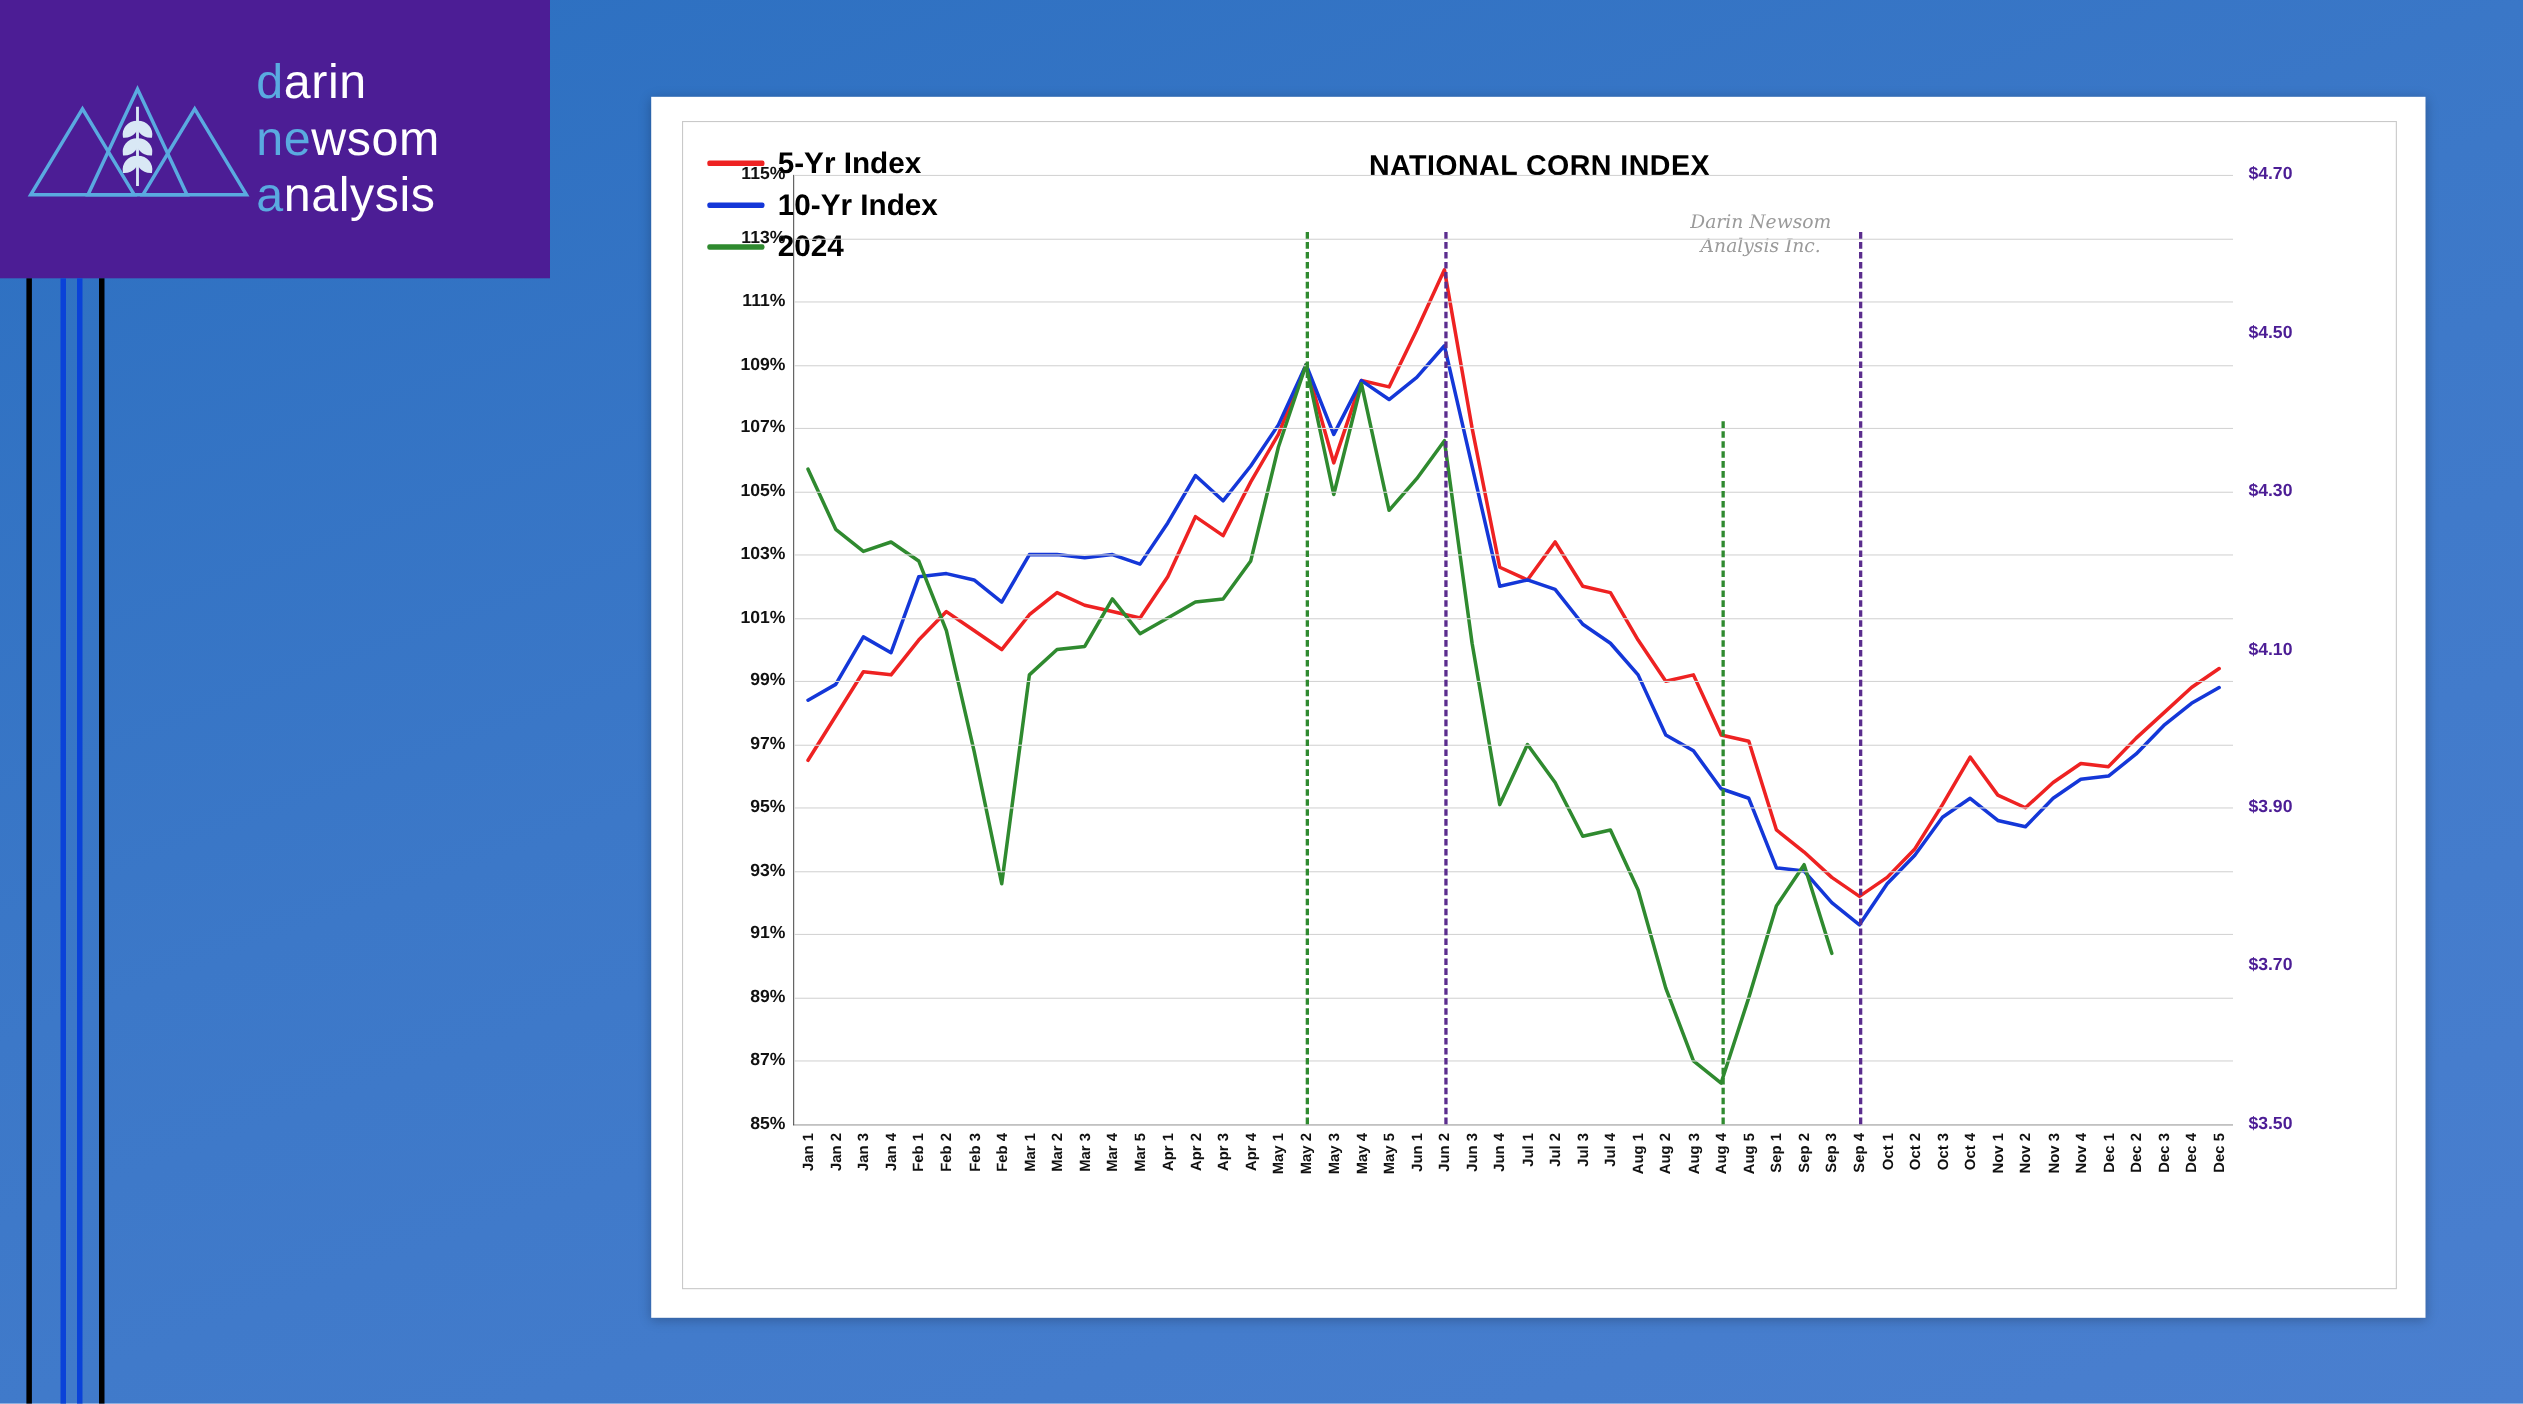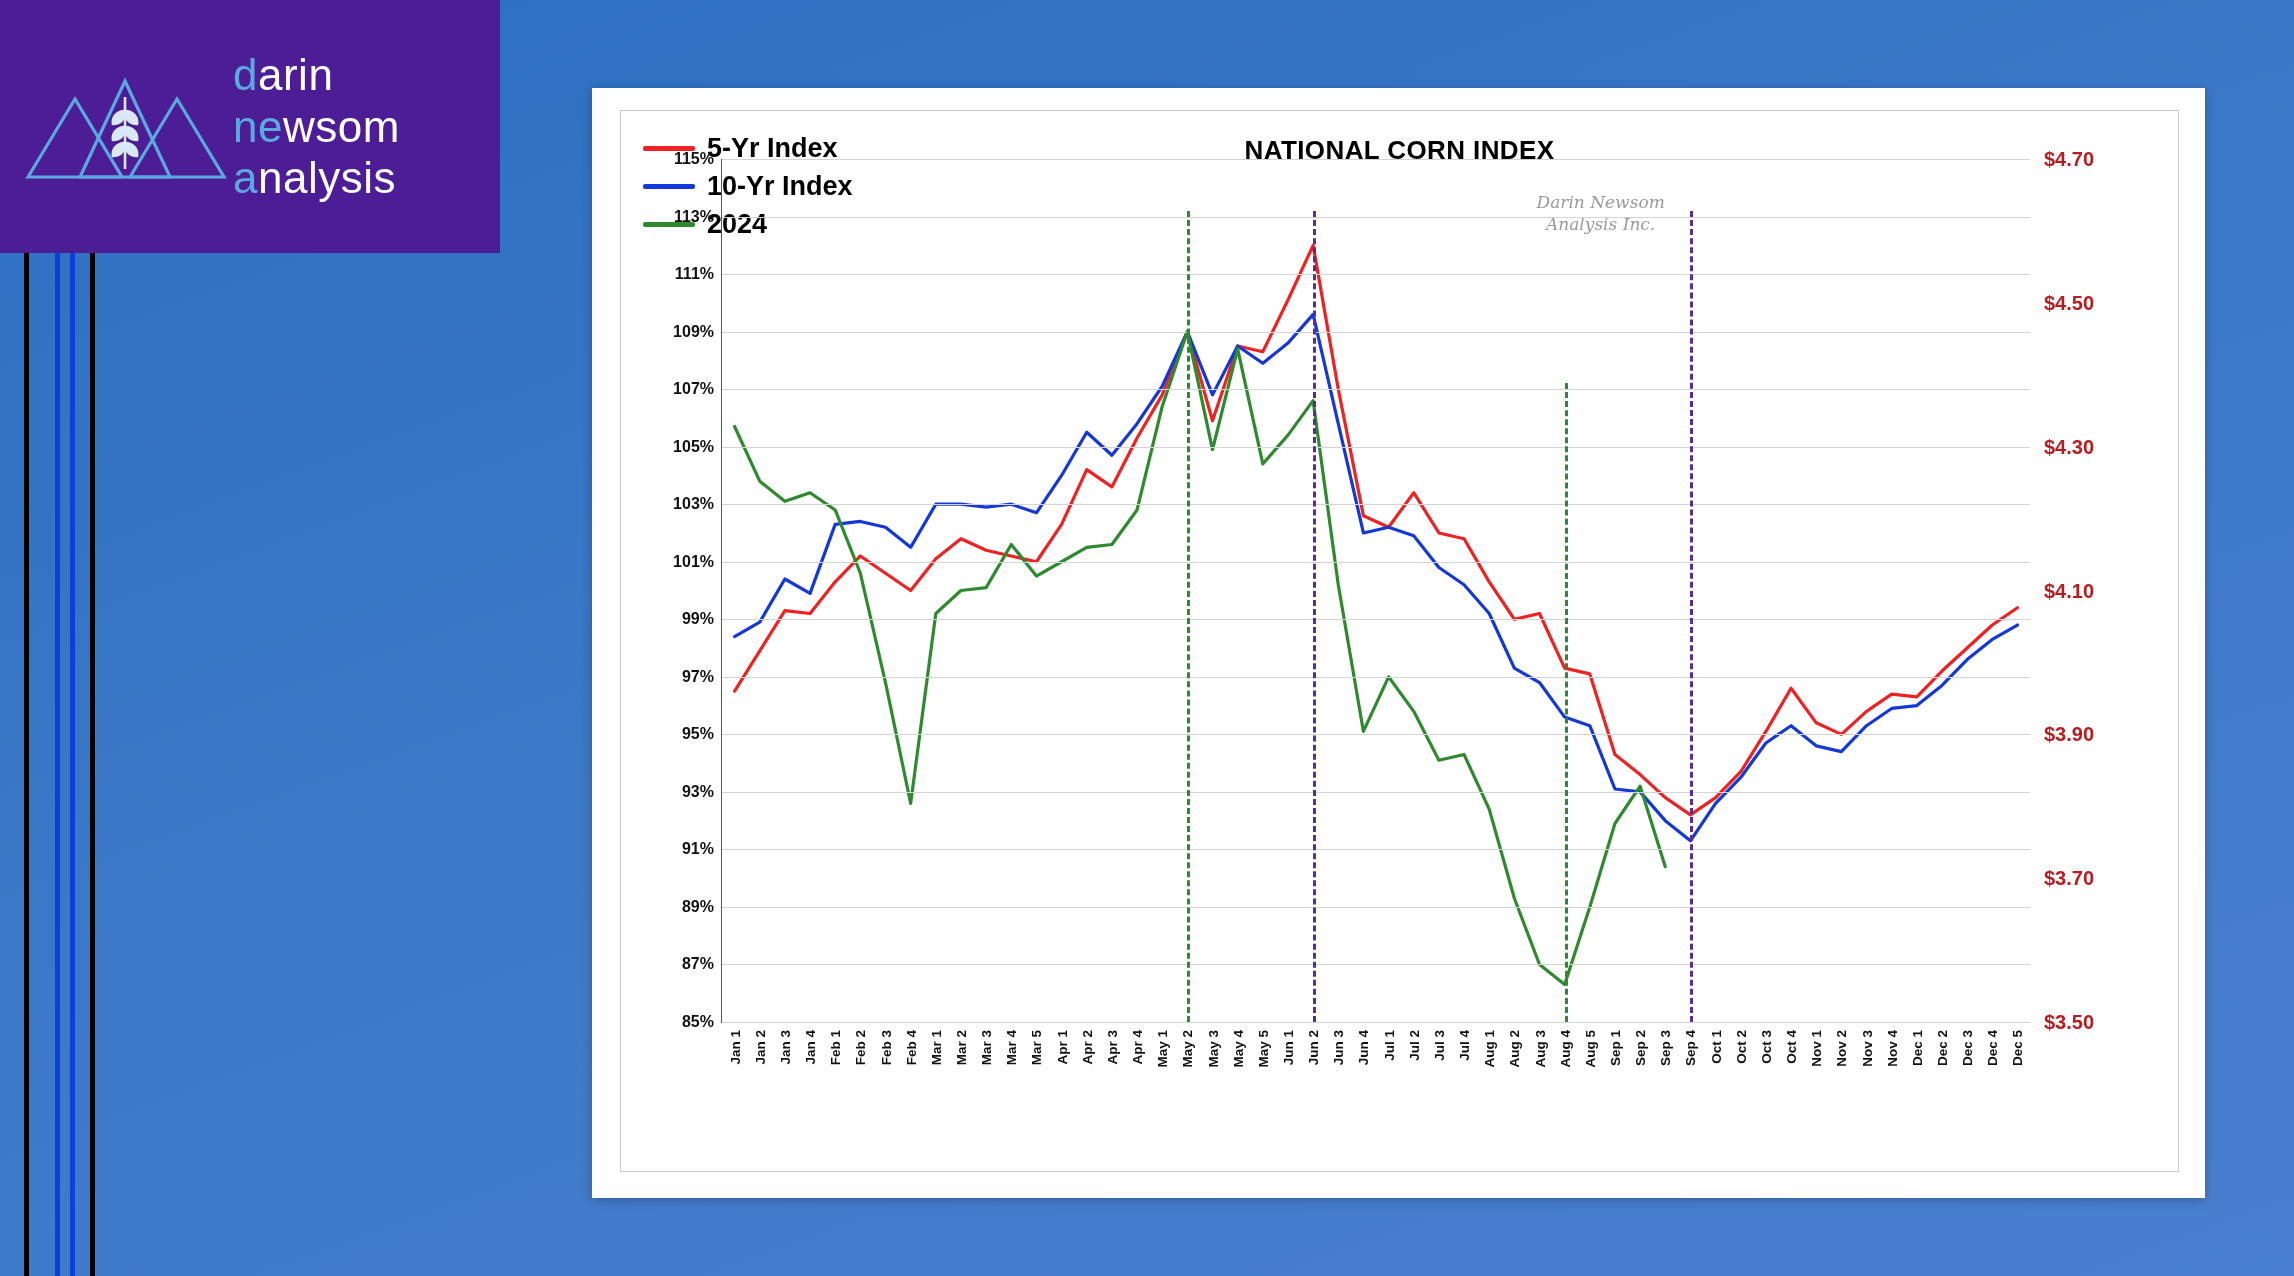--- a/index.html
+++ b/index.html
@@ -38,21 +38,21 @@
     position:absolute;left:100px;top:48px;right:148px;bottom:148px;
     border-left:1.5px solid #555;border-bottom:1.5px solid #555;
   }
   .gridline{position:absolute;left:0;right:0;height:1px;background:#d4d4d4;}
   .ylabel{
     position:absolute;right:calc(100% + 8px);transform:translateY(-50%);
     font-size:16px;color:#111;white-space:nowrap;font-weight:600;
   }
   .y2label{
     position:absolute;left:calc(100% + 14px);transform:translateY(-50%);
-    font-size:20px;color:#b91c1c;white-space:nowrap;font-weight:600;
+    font-size:16px;color:#4c1d95;white-space:nowrap;font-weight:600;
   }
   .xtick{
     position:absolute;top:calc(100% + 8px);
     font-size:13.5px;color:#111;font-weight:600;
     writing-mode:vertical-rl;transform:translateX(-50%) rotate(180deg);
     white-space:nowrap;
   }
   #chart-title{
     position:absolute;left:0;right:0;top:24px;text-align:center;
     font-size:26px;font-weight:bold;color:#000;letter-spacing:.4px;

